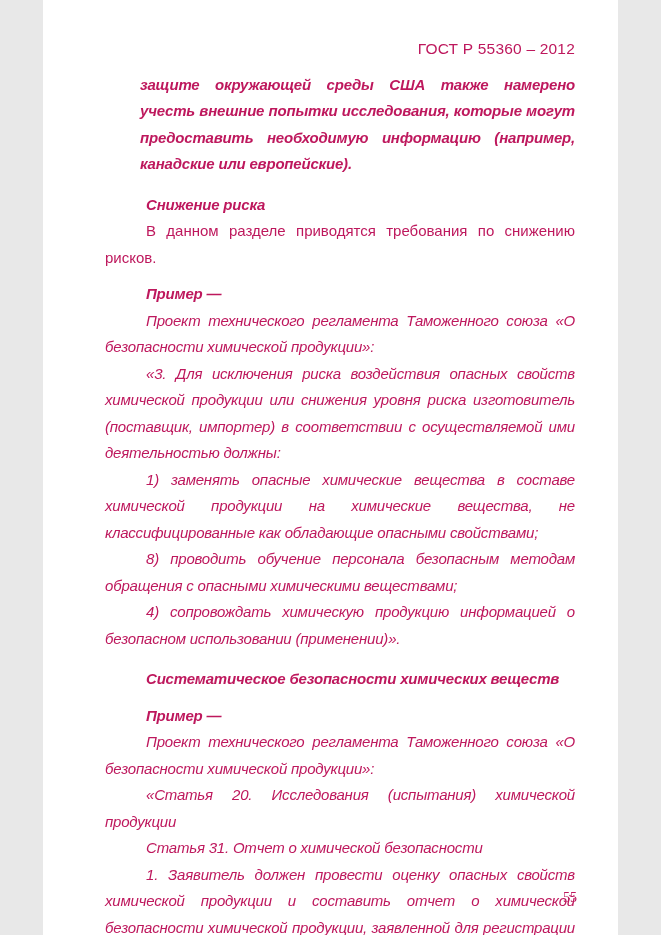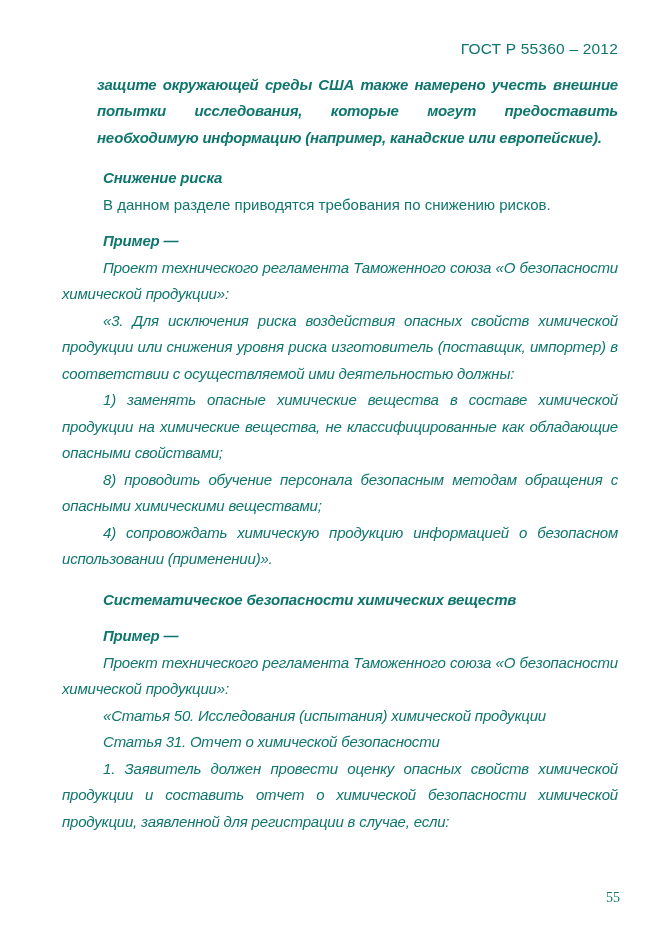--- a/index.html
+++ b/index.html
@@ -2,30 +2,30 @@
 <html><head>
 <meta charset="utf-8">
 <style>
   html, body {
     margin: 0;
     padding: 0;
     background: #e8e8e8;
   }
   .page {
     position: relative;
-    width: 661px;
+    width: 575px;
     height: 935px;
     margin: 0 auto;
     background: #ffffff;
     box-sizing: border-box;
     padding: 36px 43px 0 62px;
     font-family: "Liberation Sans", "DejaVu Sans", sans-serif;
     font-size: 15px;
     line-height: 26.5px;
-    color: #0f766e;
+    color: #be185d;
     overflow: hidden;
   }
   .doc-header {
     text-align: right;
     font-size: 15.5px;
     letter-spacing: 0.2px;
     margin: 0 0 9px 0;
     font-weight: normal;
   }
   p {
@@ -98,21 +98,21 @@
 
   <p class="p-ex">4) сопровождать химическую продукцию информацией о безопасном использовании (применении)».</p>
 
   <p class="p-heading">Систематическое безопасности химических веществ</p>
 
 
   <p class="p-label">Пример —</p>
 
   <p class="p-ex">Проект технического регламента Таможенного союза «О безопасности химической продукции»:</p>
 
-  <p class="p-ex">«Статья 50. Исследования (испытания) химической продукции</p>
+  <p class="p-ex">«Статья 20. Исследования (испытания) химической продукции</p>
 
   <p class="p-ex">Статья 31. Отчет о химической безопасности</p>
 
   <p class="p-ex">1. Заявитель должен провести оценку опасных свойств химической продукции и составить отчет о химической безопасности химической продукции, заявленной для регистрации в случае, если:</p>
 
   <div class="page-number">55</div>
 
 </div>
 
 </body></html>

